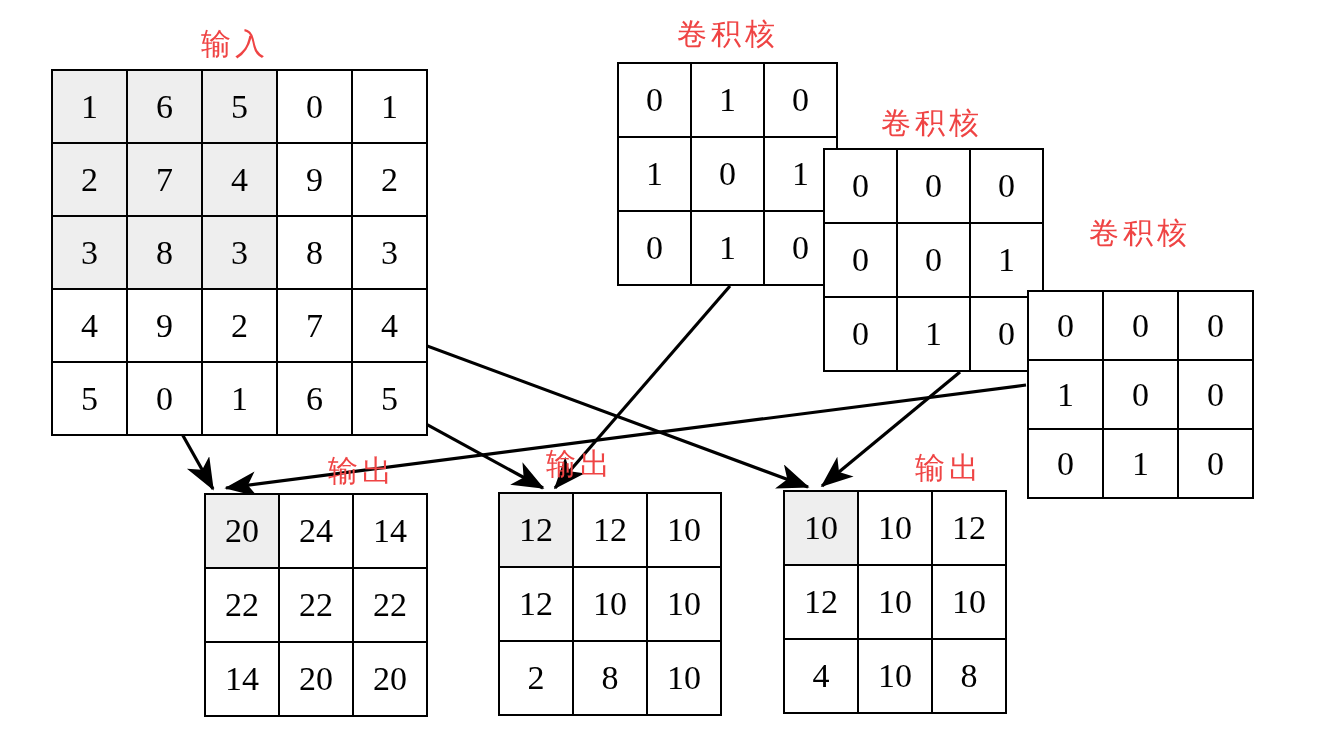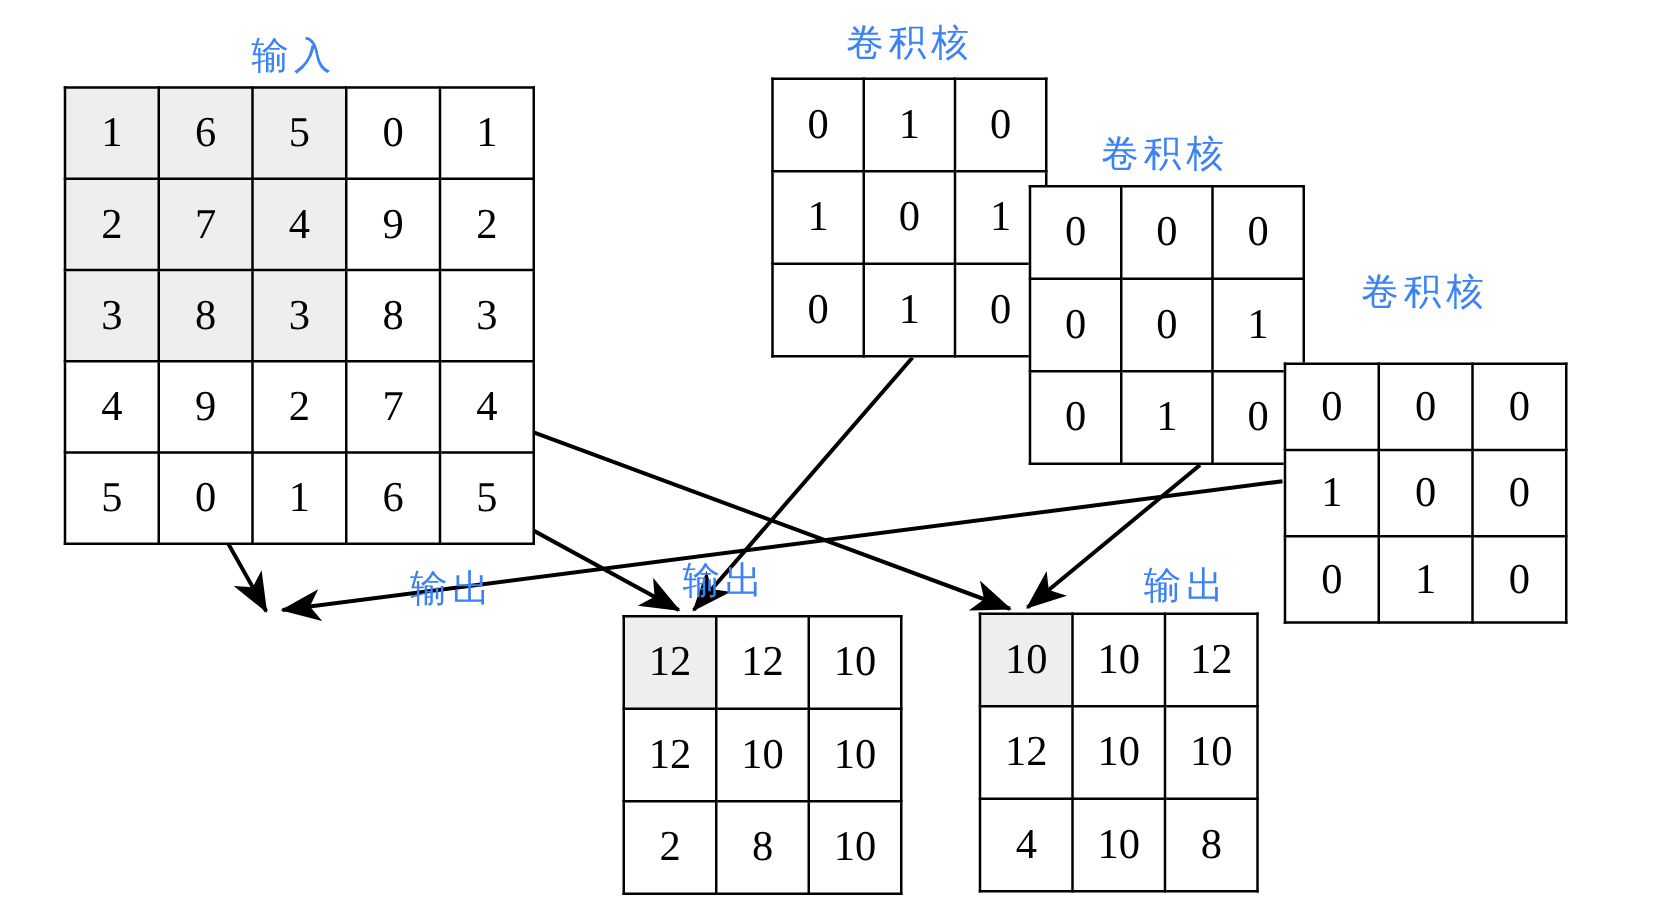--- a/index.html
+++ b/index.html
@@ -21,21 +21,21 @@
     top: 0;
     width: 1328px;
     height: 734px;
     pointer-events: none;
     z-index: 5;
   }
   .label {
     position: absolute;
     font-family: "DejaVu Sans", "Liberation Sans", sans-serif;
     font-size: 30px;
-    color: #3b82f6;
+    color: #ef4444;
     letter-spacing: 4px;
     white-space: nowrap;
     z-index: 8;
     transform: translateX(-50%);
   }
   .grid {
     position: absolute;
     border-collapse: collapse;
     background: #ffffff;
     z-index: 6;
@@ -206,20 +206,39 @@
           <td>0</td>
         </tr>
         <tr>
           <td>0</td>
           <td>1</td>
           <td>0</td>
         </tr>
       </tbody>
     </table>
 
+  <table class="grid" id="output1-grid">
+      <tbody>
+        <tr>
+          <td class="hl">20</td>
+          <td>24</td>
+          <td>14</td>
+        </tr>
+        <tr>
+          <td>22</td>
+          <td>22</td>
+          <td>22</td>
+        </tr>
+        <tr>
+          <td>14</td>
+          <td>20</td>
+          <td>20</td>
+        </tr>
+      </tbody>
+    </table>
 
   <table class="grid" id="output2-grid">
       <tbody>
         <tr>
           <td class="hl">12</td>
           <td>12</td>
           <td>10</td>
         </tr>
         <tr>
           <td>12</td>

